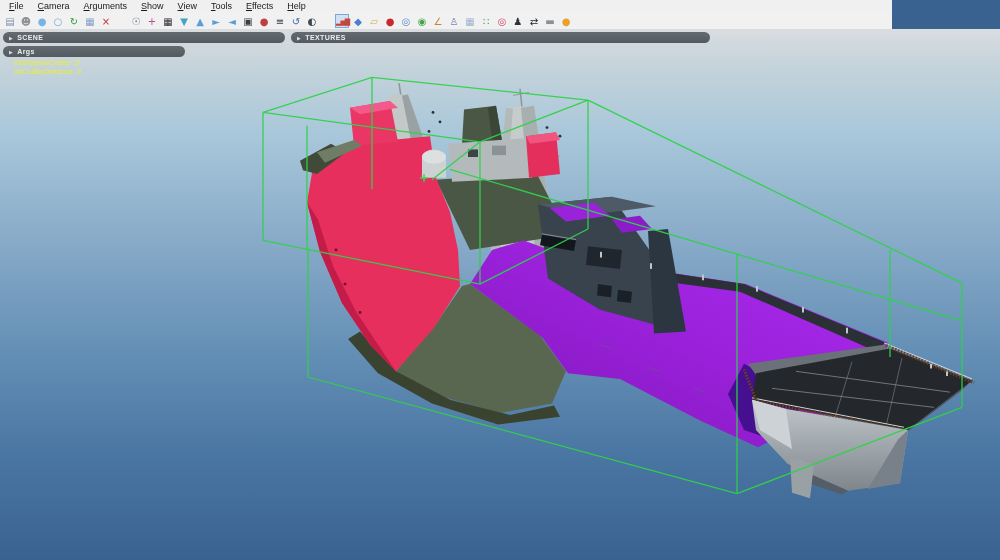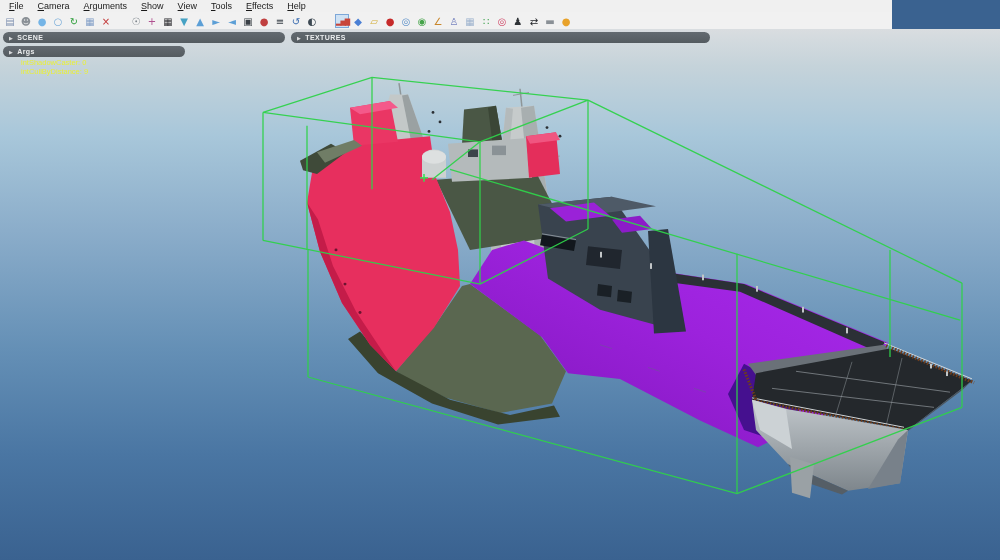--- a/index.html
+++ b/index.html
@@ -20,21 +20,21 @@
     background:linear-gradient(180deg,#d9dde0 0%,#c5d3da 7%,#a8c7da 20%,#8badca 38%,#6590b6 60%,#4a76a3 80%,#3a6290 100%);}
   .viewport svg{position:absolute;left:0;top:0;}
 
   
   .pill{position:absolute;height:11px;background:linear-gradient(180deg,#636a70,#545b60);border-radius:6px;
     color:#eceeef;font-size:7px;font-weight:bold;letter-spacing:.4px;display:flex;align-items:center;padding:0 6px;box-sizing:border-box;}
   .pill .arr{font-size:5px;margin-right:4px;color:#d8dadc;}
   .pill-scene{left:3px;top:3px;width:282px;}
   .pill-textures{left:291px;top:3px;width:419px;}
   .pill-args{left:3px;top:17px;width:182px;font-weight:bold;text-transform:none;}
-  .args-list{position:absolute;left:14px;top:29px;margin-left:7px;}
+  .args-list{position:absolute;left:14px;top:29px;}
   .arg-line{font-size:7.5px;line-height:9px;color:#e9ef3a;white-space:pre;}
 </style>
 </head>
 <body>
 
 <div class="app">
 
   <div class="menubar">
       <span class="menu-item"><u>F</u>ile</span>
       <span class="menu-item"><u>C</u>amera</span>

